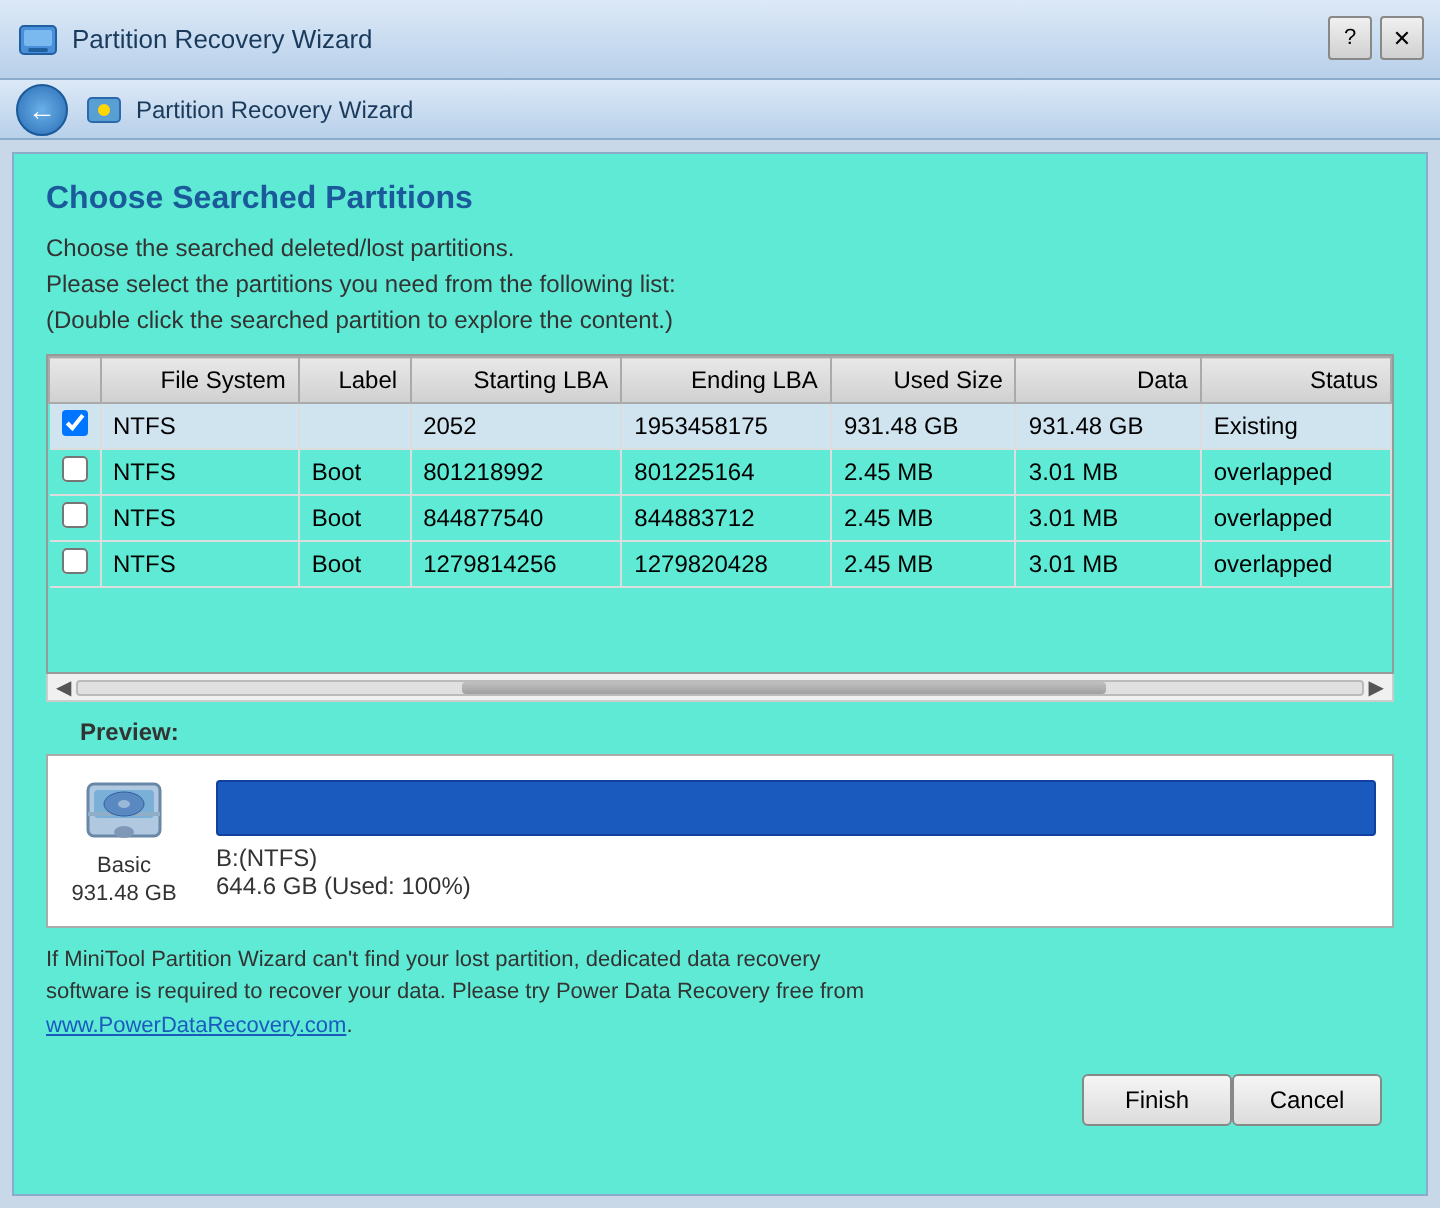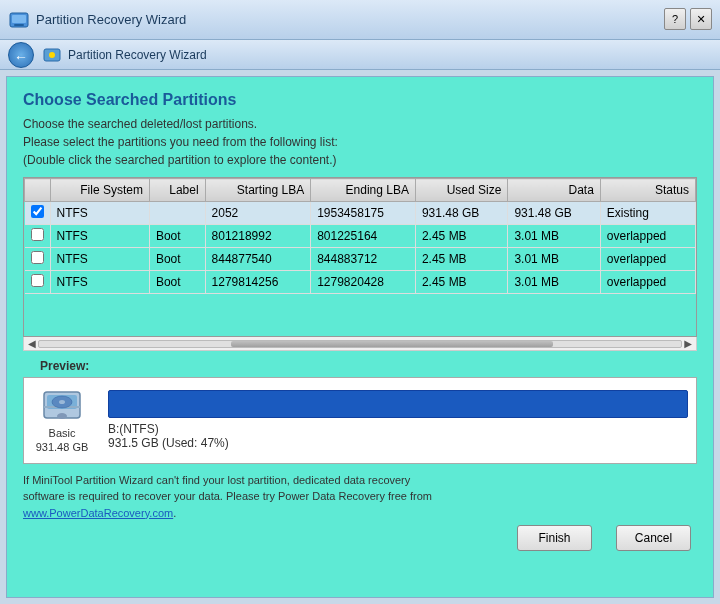--- a/index.html
+++ b/index.html
@@ -254,22 +254,22 @@
       color: #1a5abf;
       text-decoration: underline;
       cursor: pointer;
       margin-top: 45px;
     }
 
     
     .footer {
       display: flex;
       justify-content: flex-end;
-      gap: 24px;
-      margin-top: 4px;
+      gap: 0;
+      margin-top: 16px;
       padding: 0 6px 4px 0;
     }
 
     .btn {
       width: 75px;
       height: 26px;
       background: linear-gradient(to bottom, #f5f5f5, #dcdcdc);
       border: 1px solid #888;
       font-size: 12px;
       cursor: pointer;
@@ -404,21 +404,21 @@
           <ellipse cx="22" cy="16" rx="10" ry="6" fill="#5a88c0" stroke="#3060a0" stroke-width="0.5"></ellipse>
           <ellipse cx="22" cy="16" rx="3" ry="2" fill="#9ab8d8"></ellipse>
         </svg>
         <span class="disk-label">Basic</span>
         <span class="disk-label">931.48 GB</span>
       </div>
       <div class="partition-bar-area">
         <div class="partition-bar"></div>
         <div class="partition-info">
           <span>B:(NTFS)</span><br>
-          <span>931.5 GB (Used: 47%)</span>
+          <span>644.6 GB (Used: 100%)</span>
         </div>
       </div>
     </div>
   </div>
 
   <div class="info-text">
     <span>If MiniTool Partition Wizard can't find your lost partition, dedicated data recovery</span><br>
     <span>software is required to recover your data. Please try Power Data Recovery free from</span><br>
     <a class="info-link">www.PowerDataRecovery.com</a><span>.</span>
   </div>

